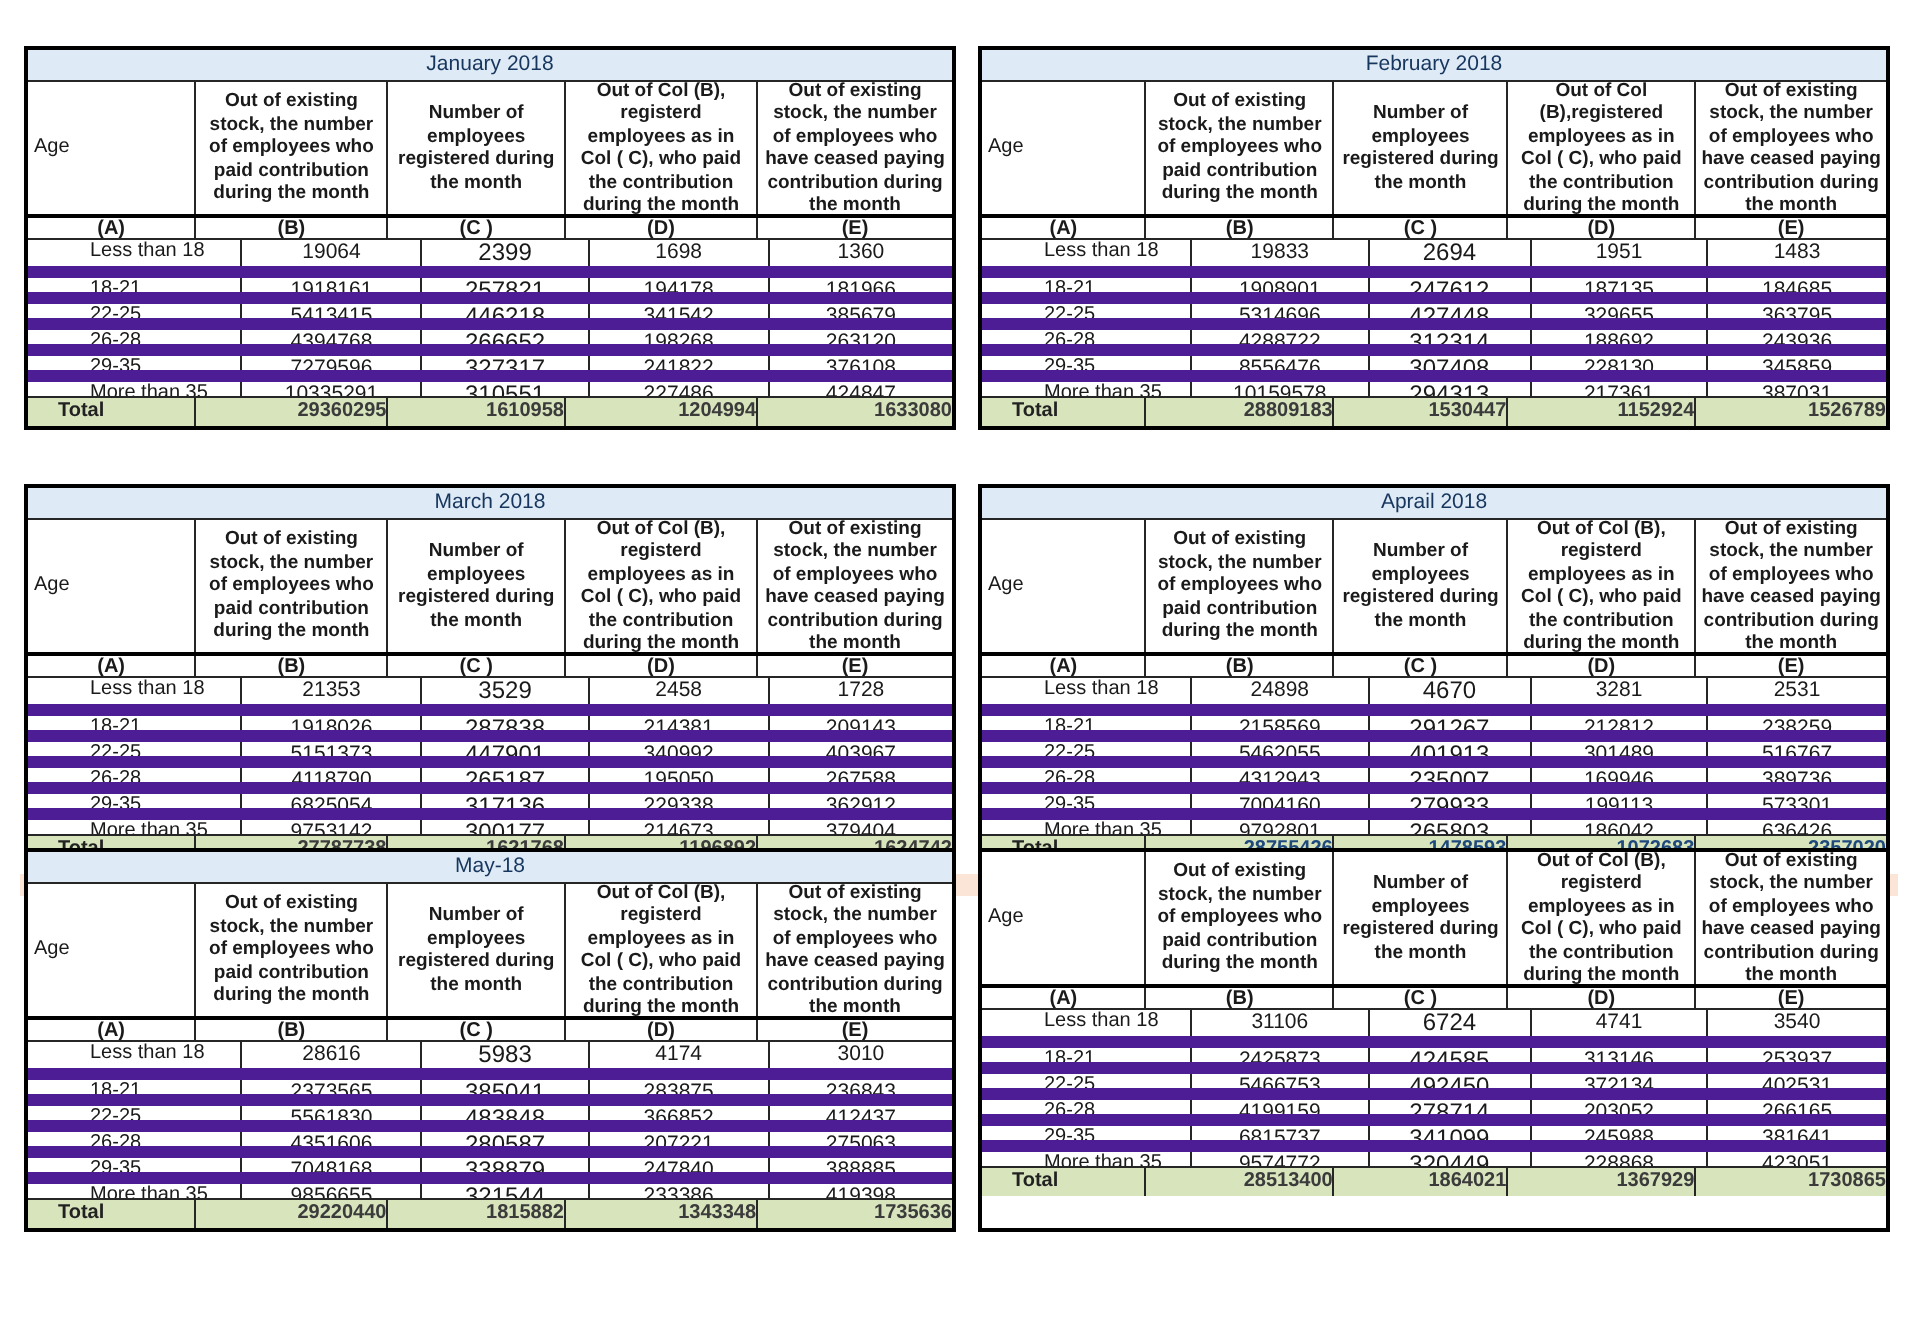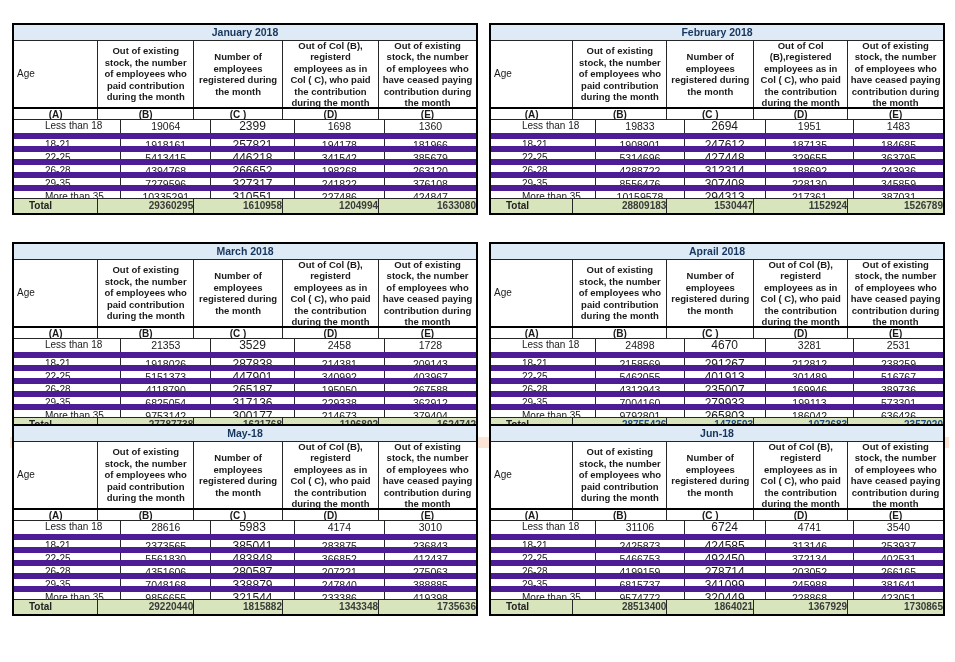--- a/index.html
+++ b/index.html
@@ -12,21 +12,21 @@
   #row2{top:242px;}
   #row3{top:424px;}
   .peach{position:absolute;left:10px;top:437px;width:939px;height:11px;background:var(--band,#FBE5D6);}
   .gray-art{position:absolute;left:727px;top:430px;width:80px;height:14px;background:#efefef;}
 
   .month{border:2px solid #000;background:#fff;box-sizing:border-box;}
   .month.left{width:466px;}
   .month.right{width:456px;}
 
   .ttl{
-    height:15px;line-height:15px;text-align:center;font-weight:bold;font-size:10.5px;
+    height:15px;line-height:15px;text-align:center;font-weight:normal;font-size:10.5px;
     background:var(--title-bg,#DEEAF6);color:var(--title-text,#17365D);
     border-bottom:1px solid #262626;
   }
   .r{display:flex;width:100%;box-sizing:border-box;}
   .c{box-sizing:border-box;overflow:hidden;}
   .c + .c{border-left:1px solid #262626;}
   .col-a{width:18%;}
   .col-b{width:20.8%;}
   .col-c{width:19.2%;}
   .col-d{width:20.8%;}
@@ -390,21 +390,20 @@
         </div>
         <div class="r trow">
           <div class="c col-a">Total</div>
           <div class="c col-b">29220440</div>
           <div class="c col-c">1815882</div>
           <div class="c col-d">1343348</div>
           <div class="c col-e">1735636</div>
         </div>
       </section>
       <section class="month right">
-        <div class="ttl">Jun-18</div>
         <div class="r hdr">
           <div class="c col-a">Age</div>
           <div class="c col-b">Out of existing stock, the number of employees who paid contribution during the month</div>
           <div class="c col-c">Number of employees registered during the month</div>
           <div class="c col-d">Out of Col (B), registerd employees as in Col ( C), who paid the contribution during the month</div>
           <div class="c col-e">Out of existing stock, the number of employees who have ceased paying contribution during the month</div>
         </div>
         <div class="r letters">
           <div class="c col-a">(A)</div>
           <div class="c col-b">(B)</div>

